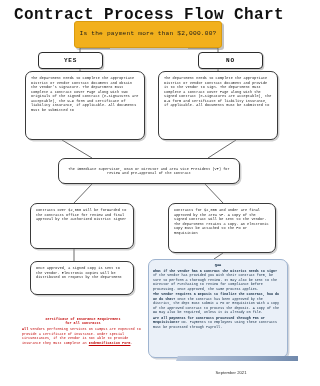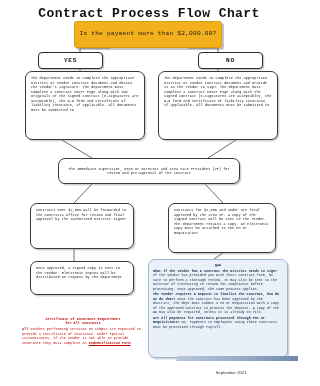--- a/index.html
+++ b/index.html
@@ -7,21 +7,21 @@
     width:298px;height:386px;background:#ffffff;
     font-family:"Liberation Mono", monospace;
     overflow:hidden;position:relative;
   }
   .page{position:absolute;inset:0;}
 
   
   .title{
     position:absolute;top:6px;left:0;width:298px;text-align:center;
     font-family:"Liberation Mono", monospace;
-    font-size:13px;font-weight:bold;letter-spacing:0.4px;color:#111;
+    font-size:16px;font-weight:bold;letter-spacing:0.4px;color:#111;
   }
 
   
   .decision{
     position:absolute;left:74px;top:21px;width:148px;height:27px;
     background:#F2B01C;border:0.7px solid #d99b10;border-radius:3px;
     box-shadow:2px 2px 0 rgba(120,120,120,.45);
     display:flex;align-items:center;justify-content:center;
     text-align:center;color:#1a1a1a;
     font-size:6.2px;line-height:8.6px;letter-spacing:.2px;padding:0 4px;

